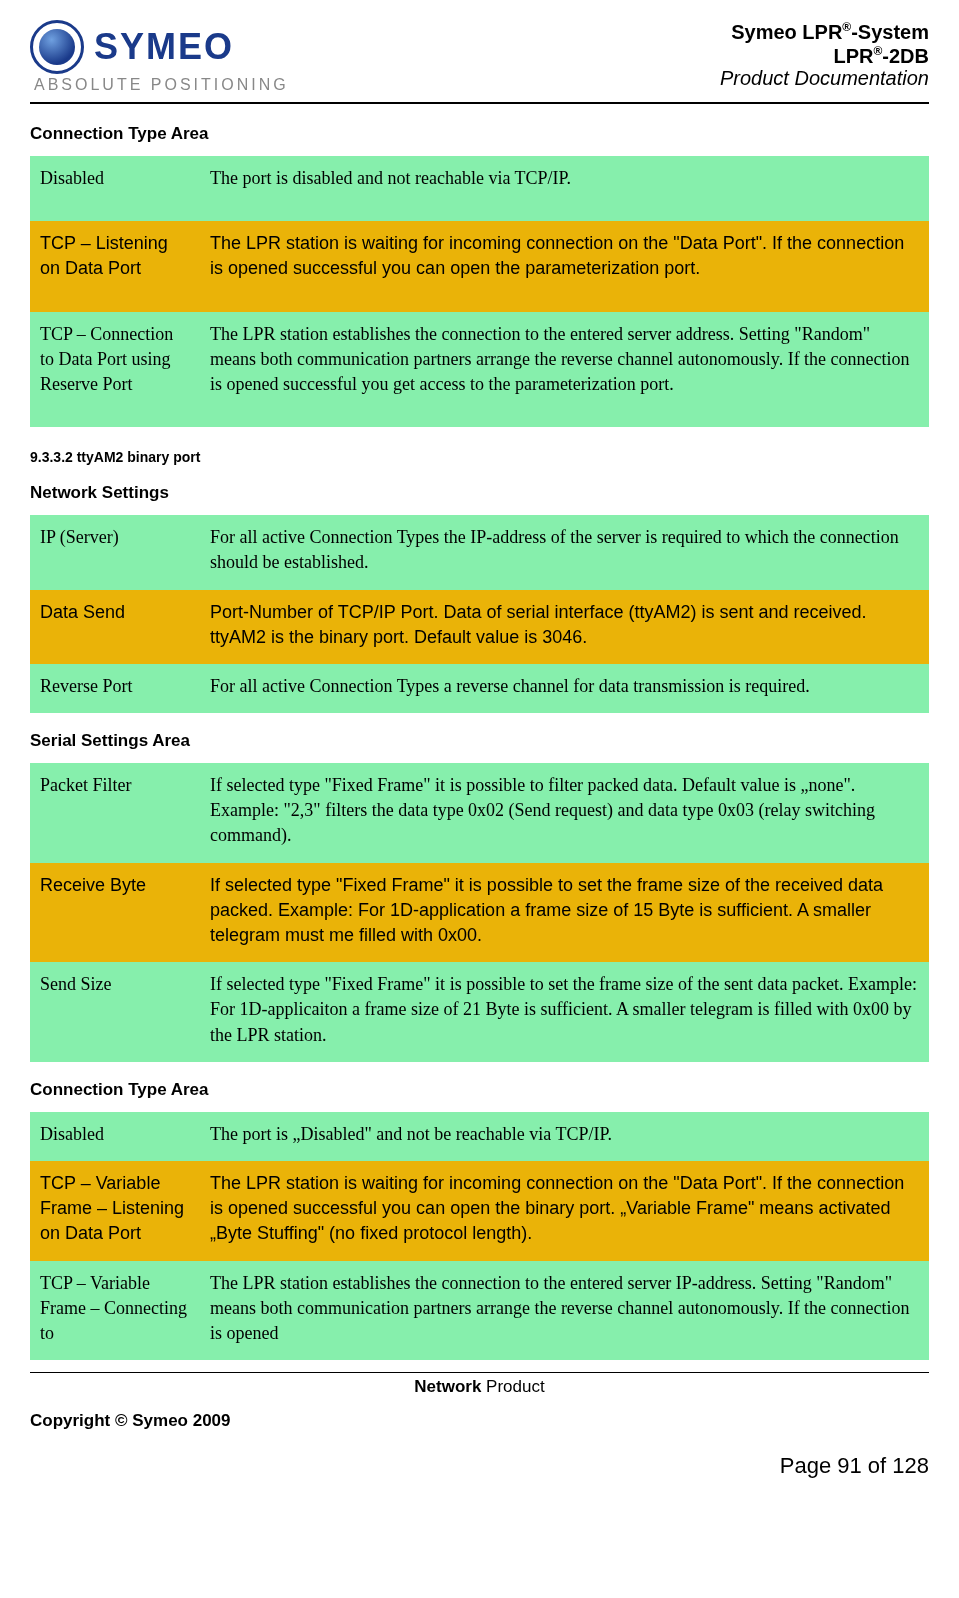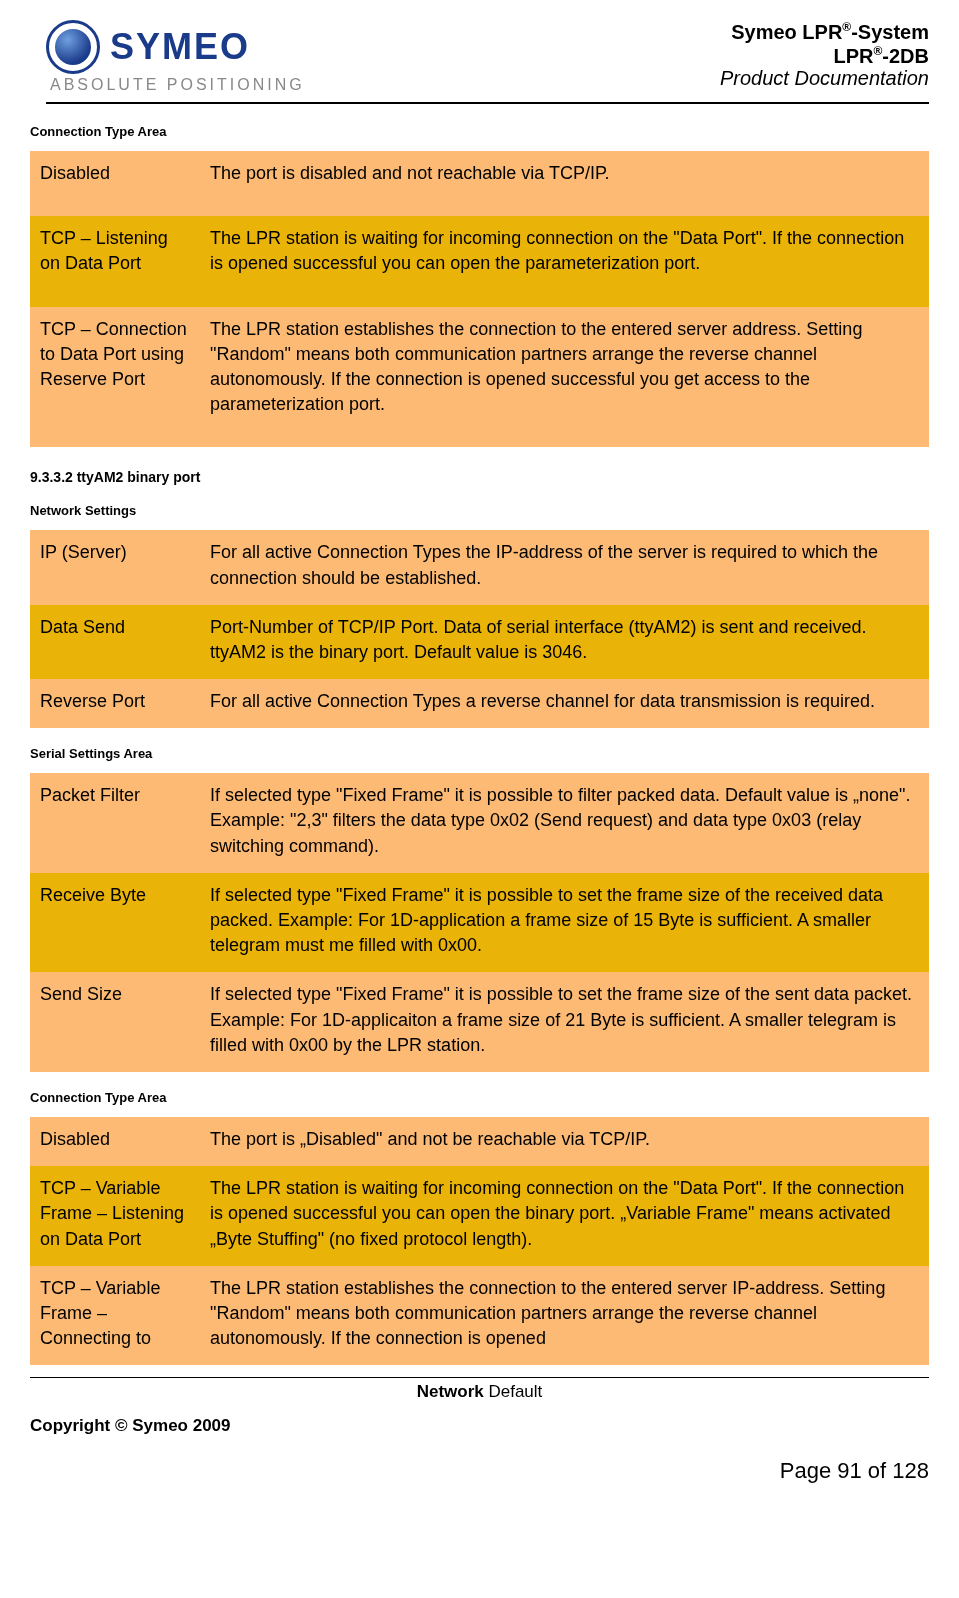--- a/index.html
+++ b/index.html
@@ -12,21 +12,20 @@
       margin: 0 auto;
       padding: 20px 30px;
     }
     .header {
       display: flex;
       justify-content: space-between;
       align-items: flex-start;
       border-bottom: 2px solid #000;
       padding-bottom: 8px;
       margin-bottom: 20px;
-      margin-left: 16px;
     }
     .logo-block { display: flex; flex-direction: column; align-items: flex-start; }
     .logo-row { display: flex; align-items: center; gap: 10px; }
     .logo-circle {
       width: 54px; height: 54px; border-radius: 50%;
       border: 3px solid #1a3a8a; display: flex; align-items: center; justify-content: center;
     }
     .logo-inner {
       width: 36px; height: 36px; border-radius: 50%;
       background: radial-gradient(circle at 35% 30%, #6fa0e0, #1a3a8a 70%);
@@ -36,33 +35,33 @@
       color: #1a3a8a; font-family: Arial, sans-serif;
     }
     .logo-sub {
       font-size: 16px; letter-spacing: 3px; color: #888; margin-top: 2px; margin-left: 4px;
     }
     .hdr-right { text-align: right; font-size: 20px; }
     .hdr-right .bold { font-weight: bold; }
     .hdr-right .italic { font-style: italic; }
     sup { font-size: 0.6em; }
     h3.section-title {
-      font-size: 13px; font-weight: bold; margin: 18px 0 12px 0;
+      font-size: 17px; font-weight: bold; margin: 18px 0 12px 0;
     }
     h3.sub-sec {
       font-size: 14px; font-weight: bold; margin: 22px 0 14px 0;
     }
     table.desc {
       width: 100%; border-collapse: collapse; margin-bottom: 10px;
     }
     table.desc td {
       vertical-align: top; padding: 10px 10px 14px 10px; line-height: 1.4;
     }
     table.desc td.key { width: 170px; }
-    .row-dark { background: #fdba74; }
+    .row-dark { background: #86efac; font-family: Liberation Serif, serif; }
     .row-light { background: #eab308; }
     .spaced tbody td { padding-bottom: 30px; }
     .footer-line { border-top: 1.5px solid #000; margin-top: 12px; padding-top: 4px; text-align: center; font-size: 17px; }
     .footer-line b { font-weight: bold; }
     .copyright { font-size: 17px; font-weight: bold; margin-top: 14px; }
     .pagenum { text-align: right; font-size: 22px; margin-top: 22px; }
   </style>
 </head>
 <body>
 
@@ -155,16 +154,16 @@
       <td>The LPR station is waiting for incoming connection on the "Data Port". If the connection is opened successful you can open the binary port. „Variable Frame" means activated „Byte Stuffing" (no fixed protocol length).</td>
     </tr>
     <tr class="row-dark">
       <td class="key">TCP – Variable Frame – Connecting to</td>
       <td>The LPR station establishes the connection to the entered server IP-address. Setting "Random" means both communication partners arrange the reverse channel autonomously. If the connection is opened</td>
     </tr>
   </tbody>
 </table>
 
 <div class="footer-line">
-  <b>Network</b><span> Default</span>
+  <b>Network</b><span> Product</span>
 </div>
 <div class="copyright">Copyright © Symeo 2009</div>
 <div class="pagenum">Page 91 of 128</div>
 
 </body></html>

